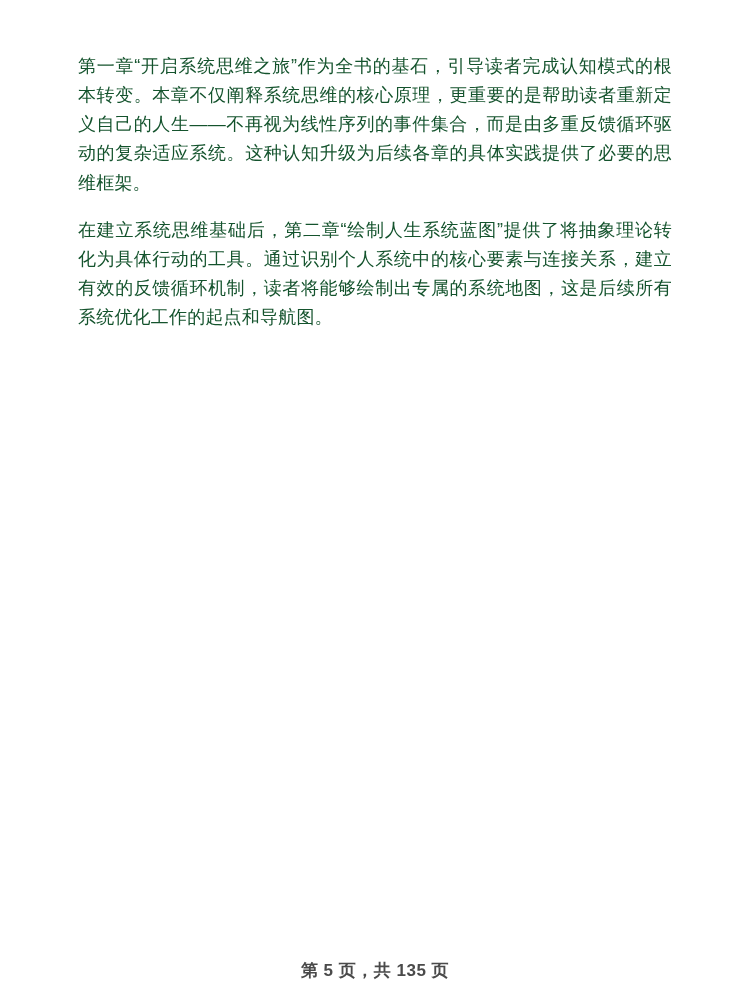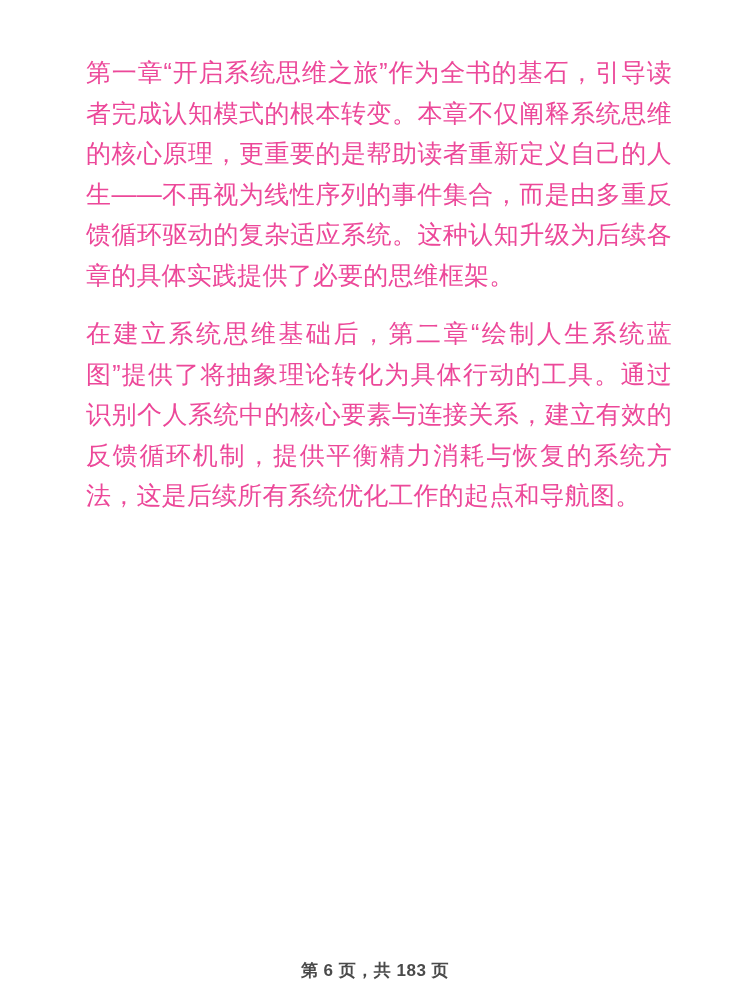--- a/index.html
+++ b/index.html
@@ -20,27 +20,27 @@
     width: 750px;
     height: 1000px;
     padding: 52px 78px 0 78px;
     position: relative;
     background: #ffffff;
   }
   .content {
     width: 100%;
   }
   p.para {
-    margin: 0 0 18px 8px;
-    font-size: 25px;
+    margin: 0 0 18px 0;
+    font-size: 18px;
     line-height: 1.62;
     text-align: justify;
     text-justify: inter-ideograph;
     letter-spacing: 0.2px;
-    color: #ec4899;
+    color: #14532d;
     font-weight: 500;
   }
   p.para:last-child {
     margin-bottom: 0;
   }
   .footer {
     position: absolute;
     left: 0;
     right: 0;
     bottom: 18px;
@@ -50,16 +50,16 @@
     letter-spacing: 0.5px;
     font-weight: 600;
   }
 </style>
 </head>
 <body>
 
 <div class="page">
   <div class="content">
     <p class="para">第一章“开启系统思维之旅”作为全书的基石，引导读者完成认知模式的根本转变。本章不仅阐释系统思维的核心原理，更重要的是帮助读者重新定义自己的人生——不再视为线性序列的事件集合，而是由多重反馈循环驱动的复杂适应系统。这种认知升级为后续各章的具体实践提供了必要的思维框架。</p>
-    <p class="para">在建立系统思维基础后，第二章“绘制人生系统蓝图”提供了将抽象理论转化为具体行动的工具。通过识别个人系统中的核心要素与连接关系，建立有效的反馈循环机制，提供平衡精力消耗与恢复的系统方法，这是后续所有系统优化工作的起点和导航图。</p>
+    <p class="para">在建立系统思维基础后，第二章“绘制人生系统蓝图”提供了将抽象理论转化为具体行动的工具。通过识别个人系统中的核心要素与连接关系，建立有效的反馈循环机制，读者将能够绘制出专属的系统地图，这是后续所有系统优化工作的起点和导航图。</p>
   </div>
-  <div class="footer">第 6 页，共 183 页</div>
+  <div class="footer">第 5 页，共 135 页</div>
 </div>
 
 </body></html>

